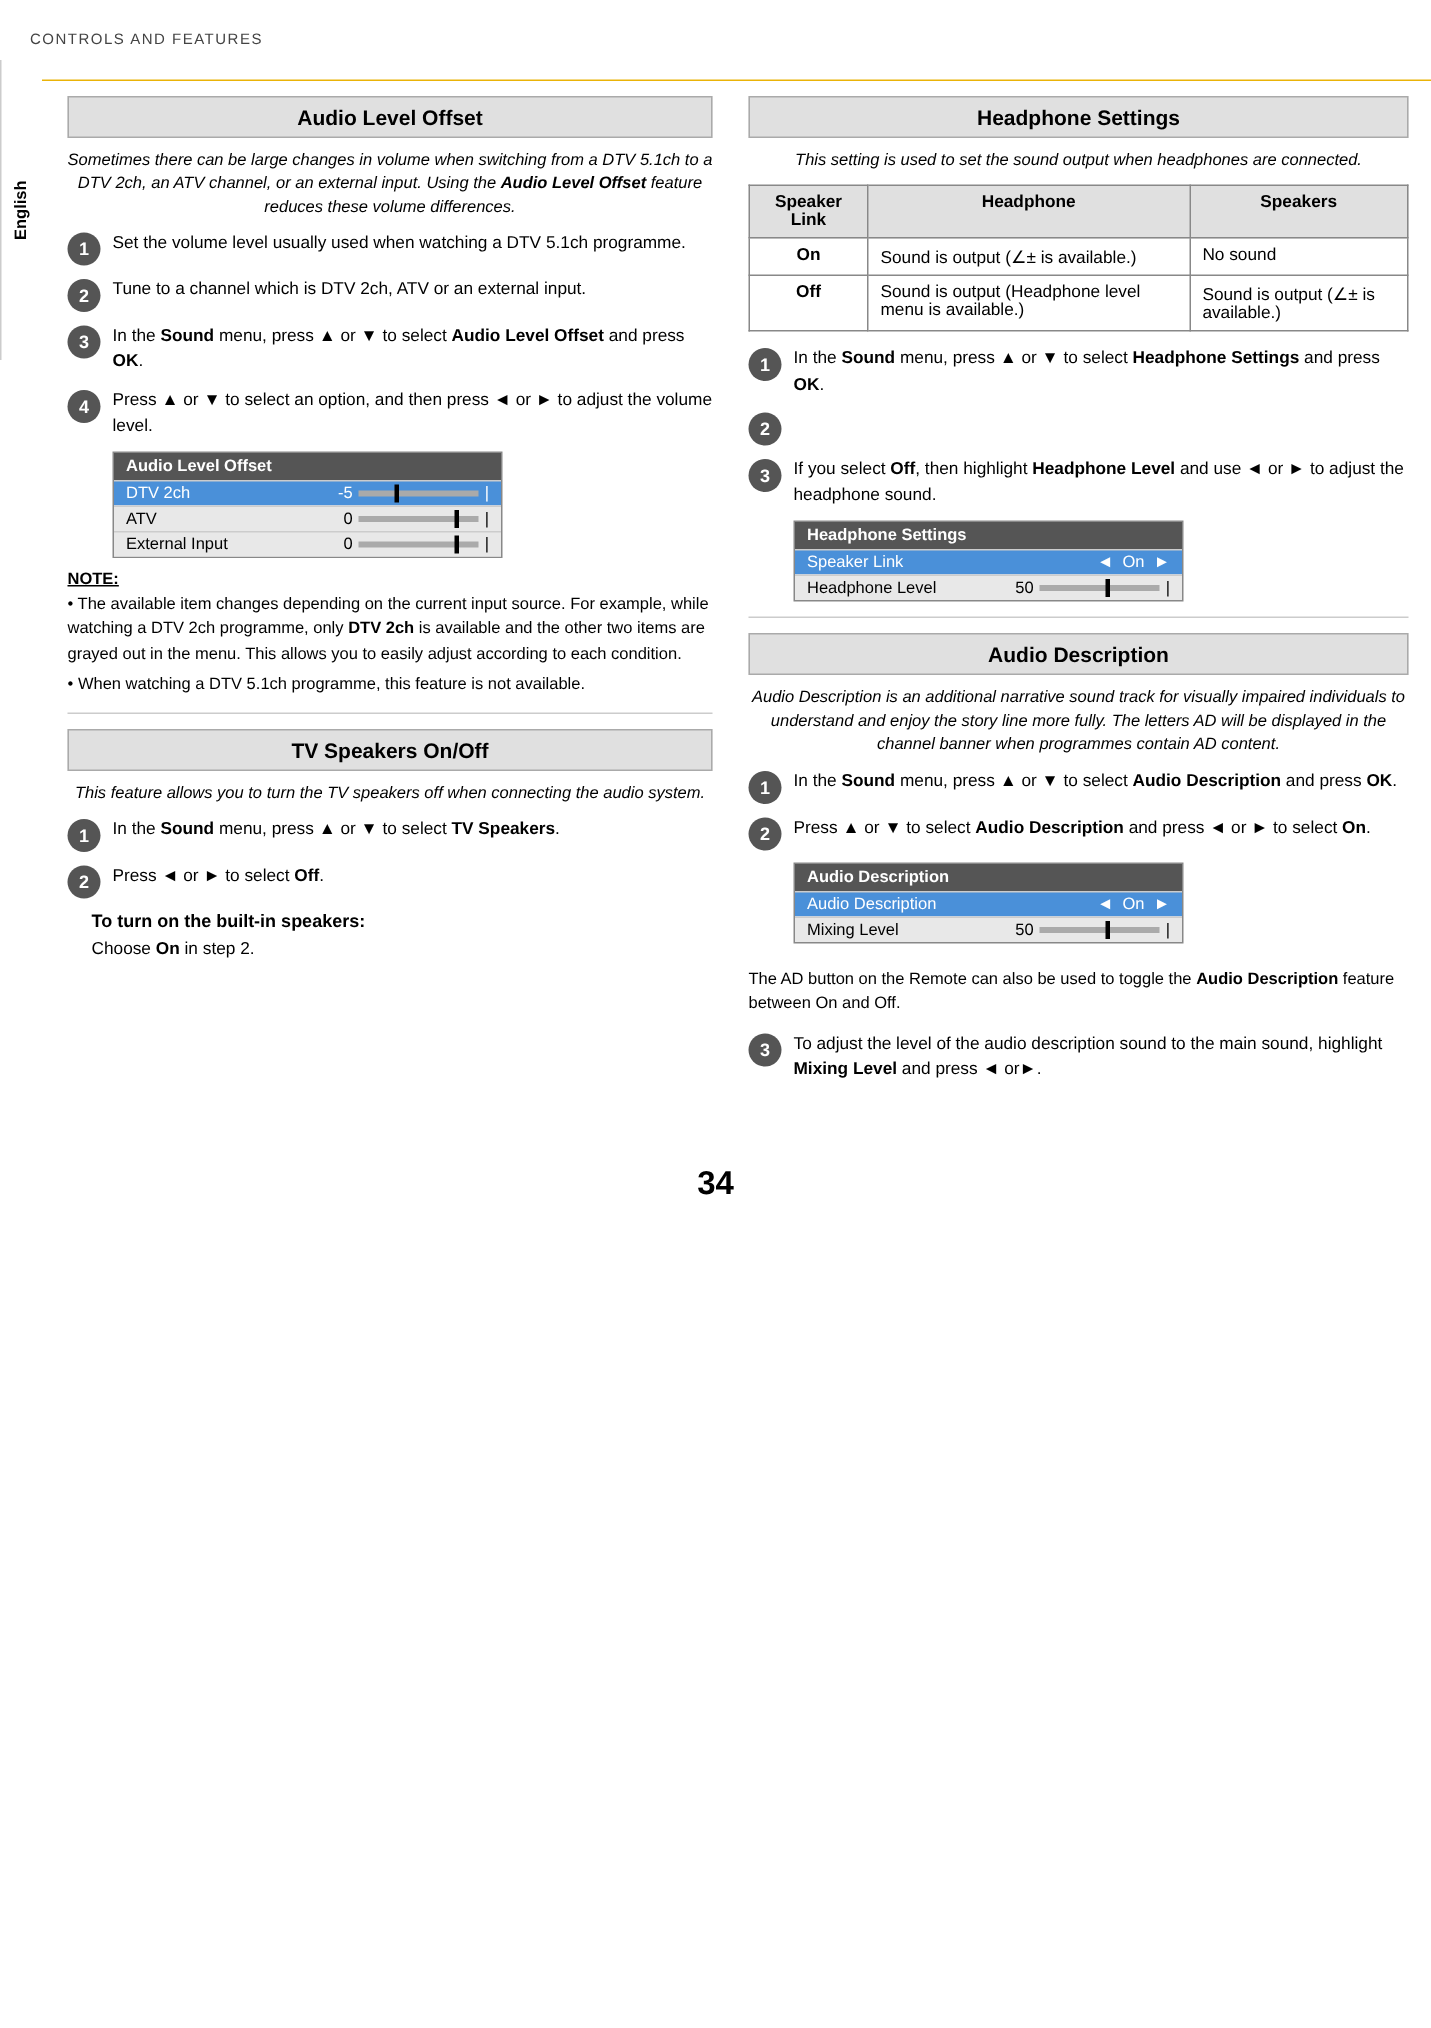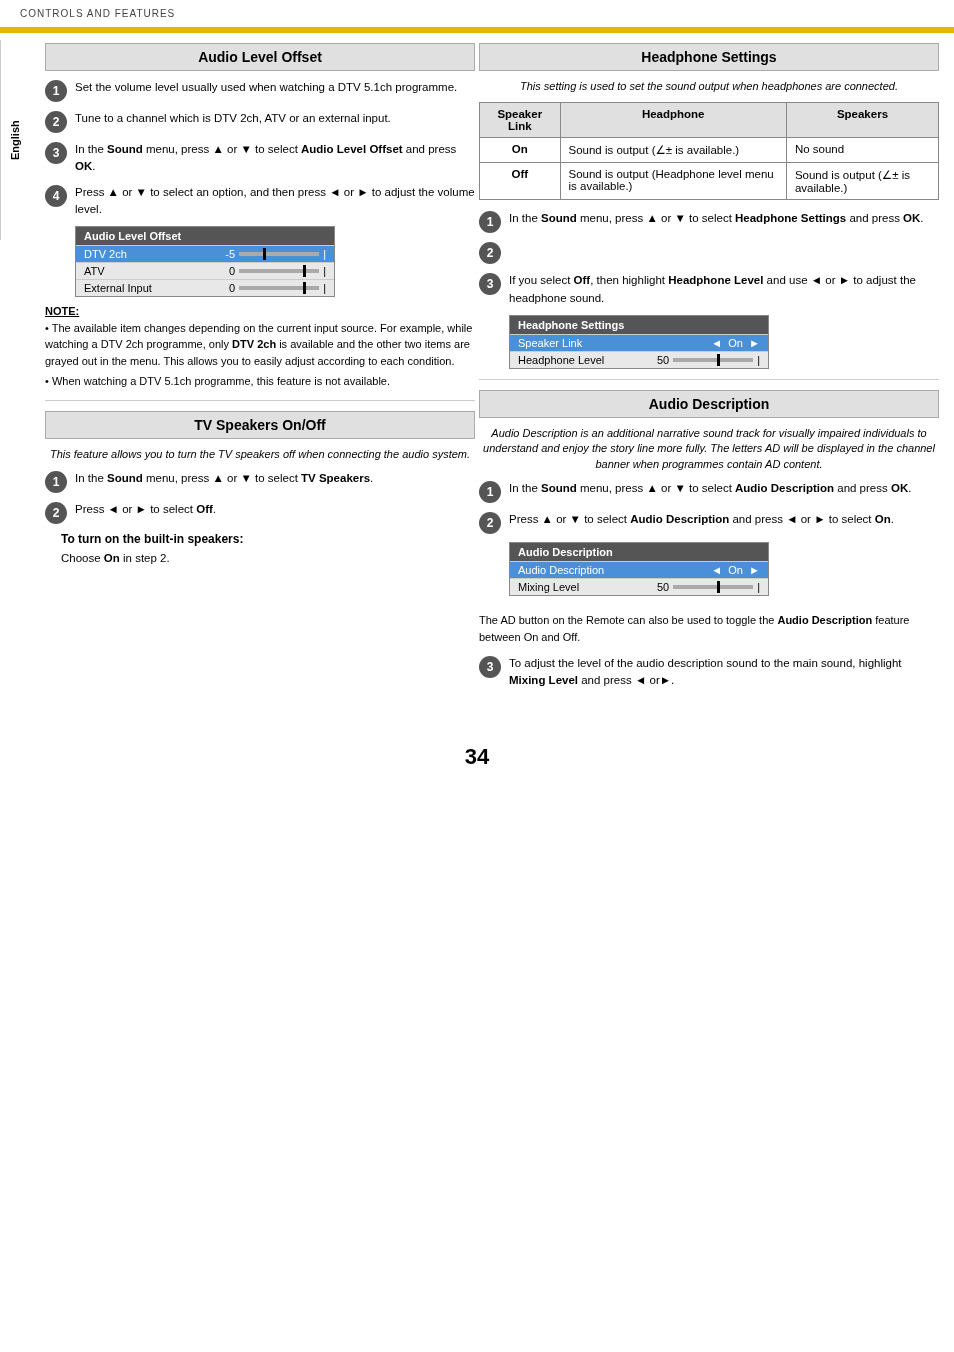--- a/index.html
+++ b/index.html
@@ -6,22 +6,22 @@
     body {
       font-family: Arial, sans-serif;
       font-size: 12px;
       background: #fff;
       color: #000;
       width: 954px;
       min-height: 1352px;
       position: relative;
     }
     .page-header {
-      border-bottom: 6px solid #eab308;
-      padding: 8px 20px;
+      border-bottom: 1px solid #eab308;
+      padding: 21px 20px;
       font-size: 10px;
       letter-spacing: 1px;
       color: #444;
     }
     .sidebar-label {
       position: absolute;
       left: 0;
       top: 40px;
       width: 28px;
       height: 200px;
@@ -33,21 +33,21 @@
       writing-mode: vertical-rl;
       transform: rotate(180deg);
       font-size: 11px;
       font-weight: bold;
       color: #000;
     }
     .main-content {
       margin-left: 30px;
       padding: 10px 15px;
       display: flex;
-      gap: 4px;
+      gap: 24px;
     }
     .left-col {
       flex: 1;
       max-width: 430px;
     }
     .right-col {
       flex: 1;
       max-width: 460px;
     }
     .section-title {
@@ -198,20 +198,23 @@
   <span>English</span>
 </div>
 
 <div class="main-content">
 
   <div class="left-col">
 
     <div>
       <div class="section-title">Audio Level Offset</div>
 
+      <div class="italic-note">
+        <em>Sometimes there can be large changes in volume when switching from a DTV 5.1ch to a DTV 2ch, an ATV channel, or an external input. Using the <strong>Audio Level Offset</strong> feature reduces these volume differences.</em>
+      </div>
 
       <div class="step-row">
         <span class="step-num">1</span>
         <div class="step-text">Set the volume level usually used when watching a DTV 5.1ch programme.</div>
       </div>
 
       <div class="step-row">
         <span class="step-num">2</span>
         <div class="step-text">Tune to a channel which is DTV 2ch, ATV or an external input.</div>
       </div>

